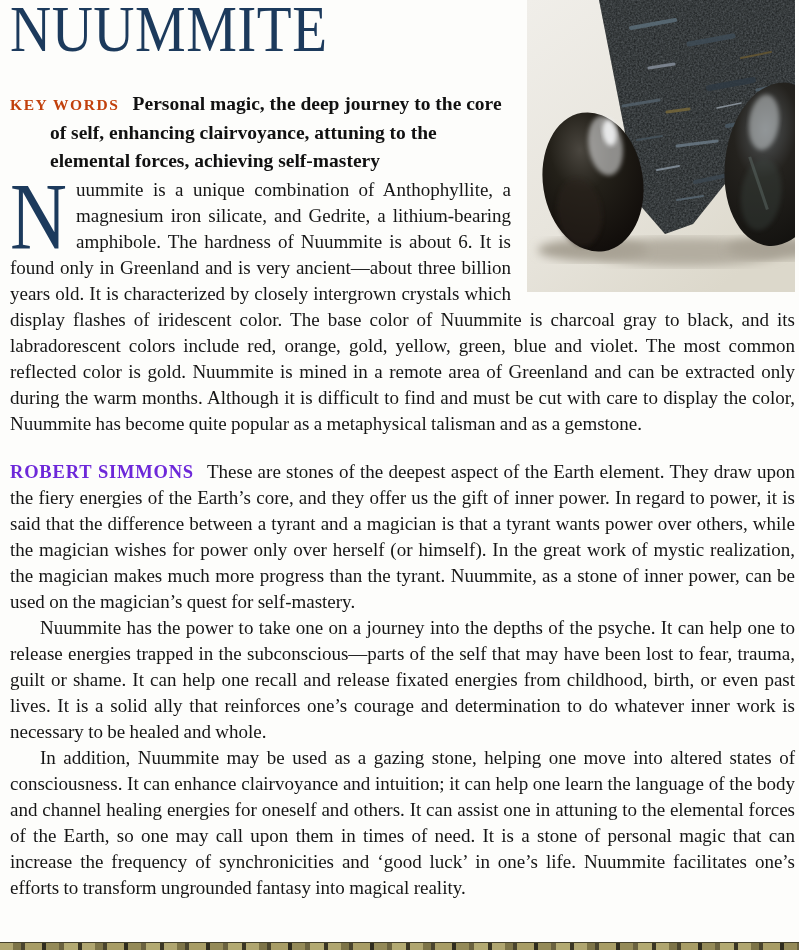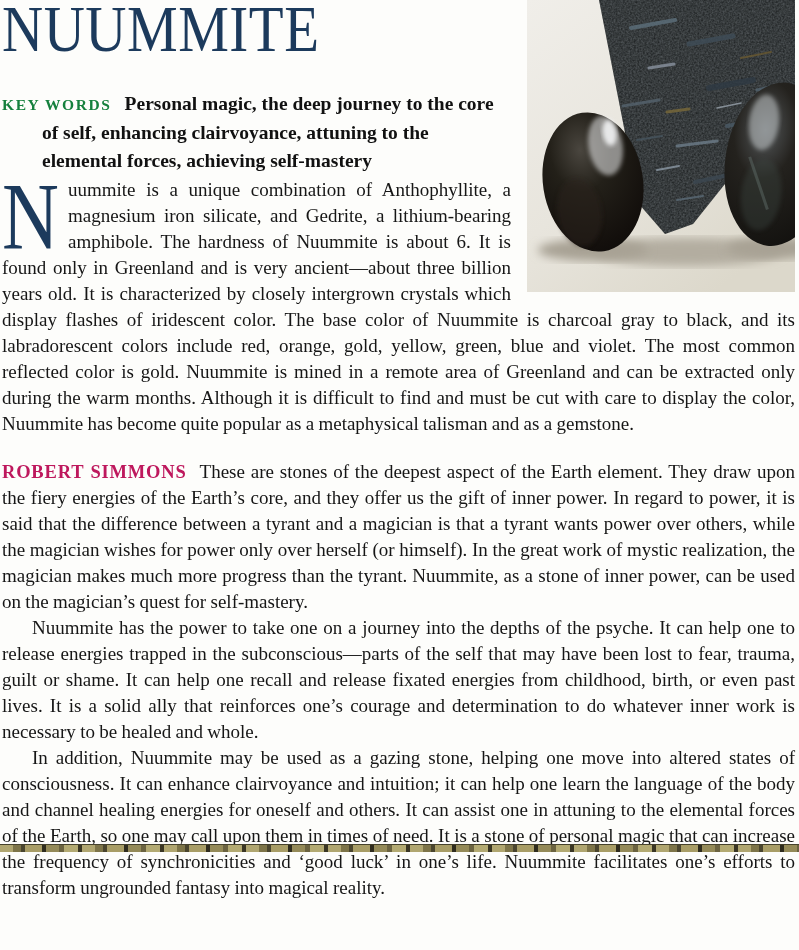--- a/index.html
+++ b/index.html
@@ -4,23 +4,23 @@
 <style>
   html, body { margin:0; padding:0; }
   body {
     width:799px; height:950px; overflow:hidden;
     background:#fdfdfb;
     font-family:"Liberation Serif", serif;
     color:#161616;
   }
   .page {
     position:relative;
-    width:799px; height:852px;
+    width:799px; height:950px;
     box-sizing:border-box;
-    padding:0 4px 0 2px;
+    padding:0 4px 0 10px;
   }
   
   .photo {
     float:right;
     width:268px; height:292px;
     margin:0 0 0 16px;
   }
   .photo svg { display:block; }
 
   .title {
@@ -37,21 +37,21 @@
   .attrs { margin-top:32px; }
   .attr {
     margin:0 0 2px 0;
     padding-left:40px; text-indent:-40px;
     font-size:19.5px; line-height:28px;
     font-weight:bold; color:#111;
   }
   .attr .label {
     font-size:15.5px;
     letter-spacing:1.6px;
-    color:#15803d;
+    color:#c2410c;
     margin-right:13px;
   }
 
   .intro {
     margin:30px 0 0 0;
     font-size:19px; line-height:26px;
     text-align:justify;
   }
   .dropcap {
     float:left;
@@ -65,21 +65,21 @@
 
   .body {
     margin:0;
     font-size:19px; line-height:26px;
     text-align:justify;
     word-spacing:-0.4px;
   }
   .first { margin-top:22px; }
   .indent { text-indent:30px; }
   .author {
-    color:#be185d;
+    color:#6d28d9;
     font-weight:bold;
     font-size:18.5px;
     letter-spacing:0.8px;
     margin-right:13px;
   }
 
   .bottom-band {
     position:absolute;
     left:0; bottom:0;
     width:799px; height:7px;

